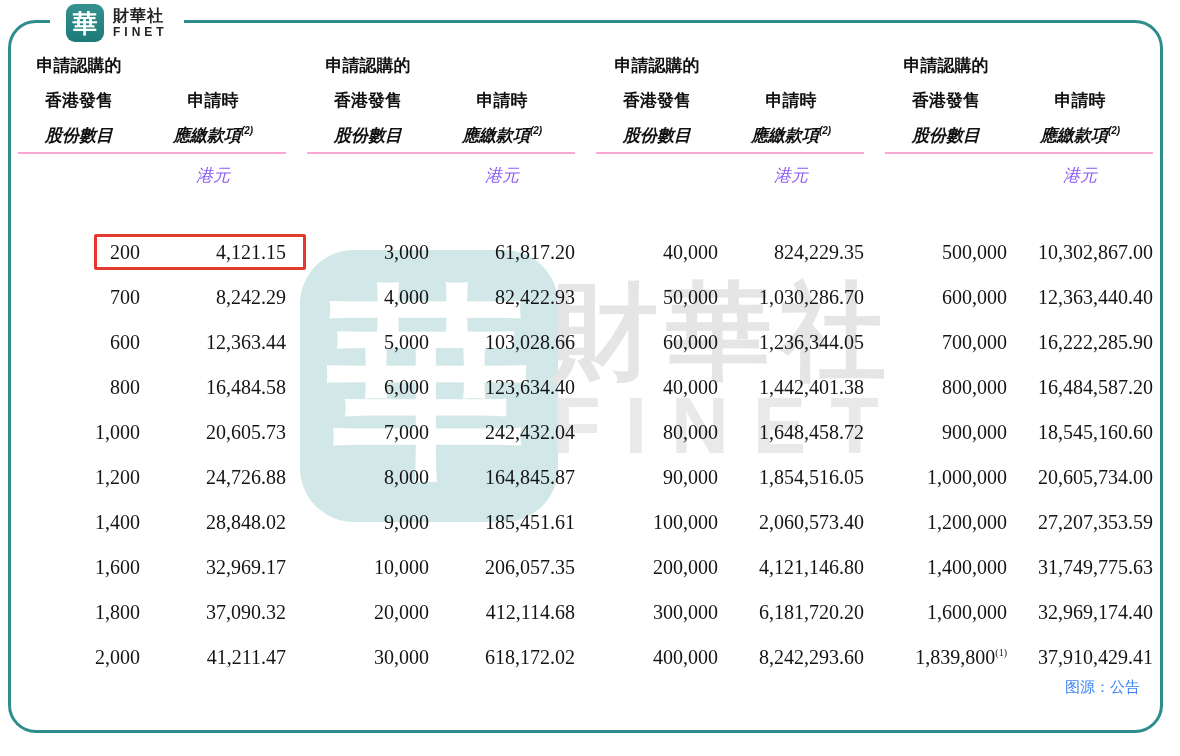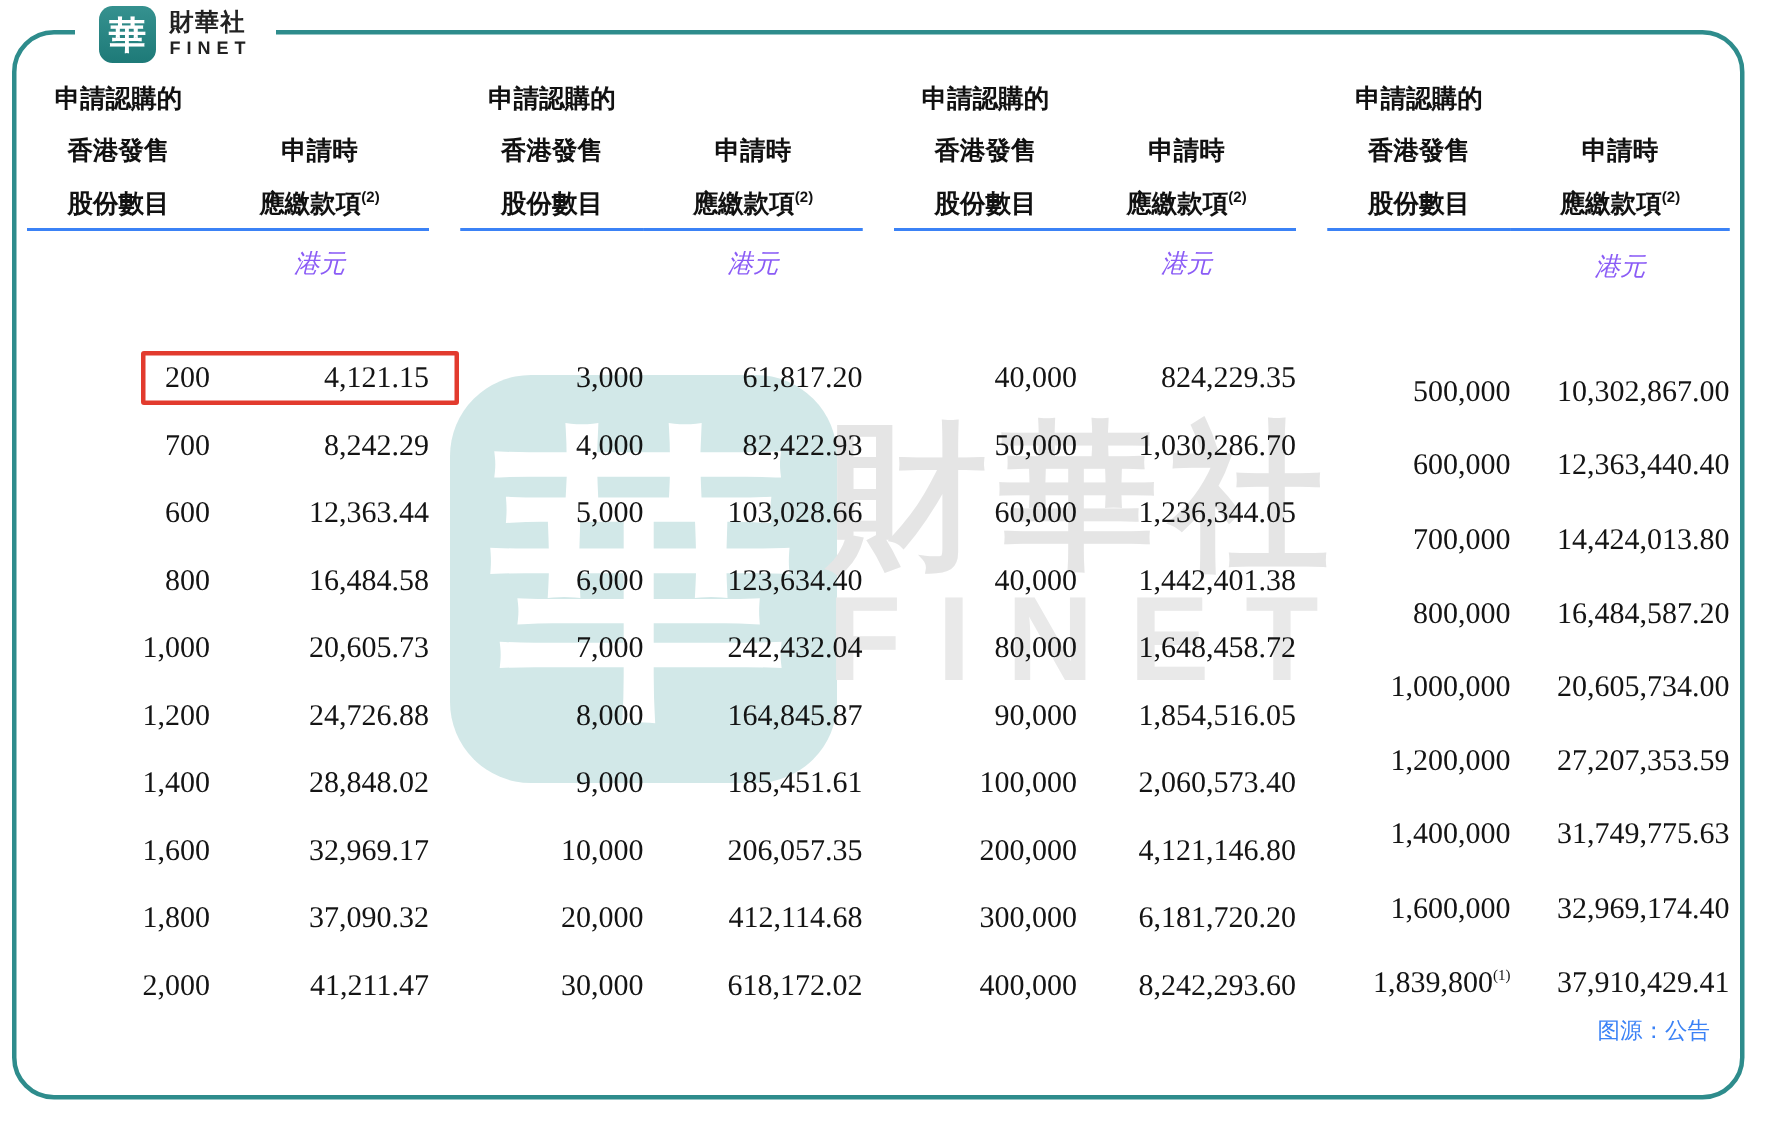--- a/index.html
+++ b/index.html
@@ -47,21 +47,21 @@
     display:flex; justify-content:space-between; z-index:2;
   }
   table.pair { border-collapse:collapse; width:268px; table-layout:fixed; }
   table.pair col.a { width:122px; }
   table.pair col.b { width:146px; }
   table.pair th {
     font-family:"Liberation Sans", sans-serif; font-weight:600; font-size:17px;
     color:#111; text-align:center; height:35px; padding:0; vertical-align:middle;
     white-space:nowrap;
   }
-  table.pair th.u { border-bottom:2px solid #3b82f6; }
+  table.pair th.u { border-bottom:2px solid #f9a8d4;font-style:italic; }
   table.pair td.unit-cell {
     height:44px; text-align:center; vertical-align:middle;
     font-style:italic; font-size:17px; color:#8b5cf6;
   }
   table.pair tr.spacer td { height:33px; }
   table.pair td.num {
     text-align:right; font-size:20px; height:45px; vertical-align:middle;
     color:#141414; padding:0; white-space:nowrap;
   }
   sup { font-size:10px; }
@@ -342,25 +342,29 @@
         <tr>
           <td class="num">500,000</td>
           <td class="num">10,302,867.00</td>
         </tr>
         <tr>
           <td class="num">600,000</td>
           <td class="num">12,363,440.40</td>
         </tr>
         <tr>
           <td class="num">700,000</td>
-          <td class="num">14,424,013.80</td>
+          <td class="num">16,222,285.90</td>
         </tr>
         <tr>
           <td class="num">800,000</td>
           <td class="num">16,484,587.20</td>
+        </tr>
+        <tr>
+          <td class="num">900,000</td>
+          <td class="num">18,545,160.60</td>
         </tr>
         <tr>
           <td class="num">1,000,000</td>
           <td class="num">20,605,734.00</td>
         </tr>
         <tr>
           <td class="num">1,200,000</td>
           <td class="num">27,207,353.59</td>
         </tr>
         <tr>

